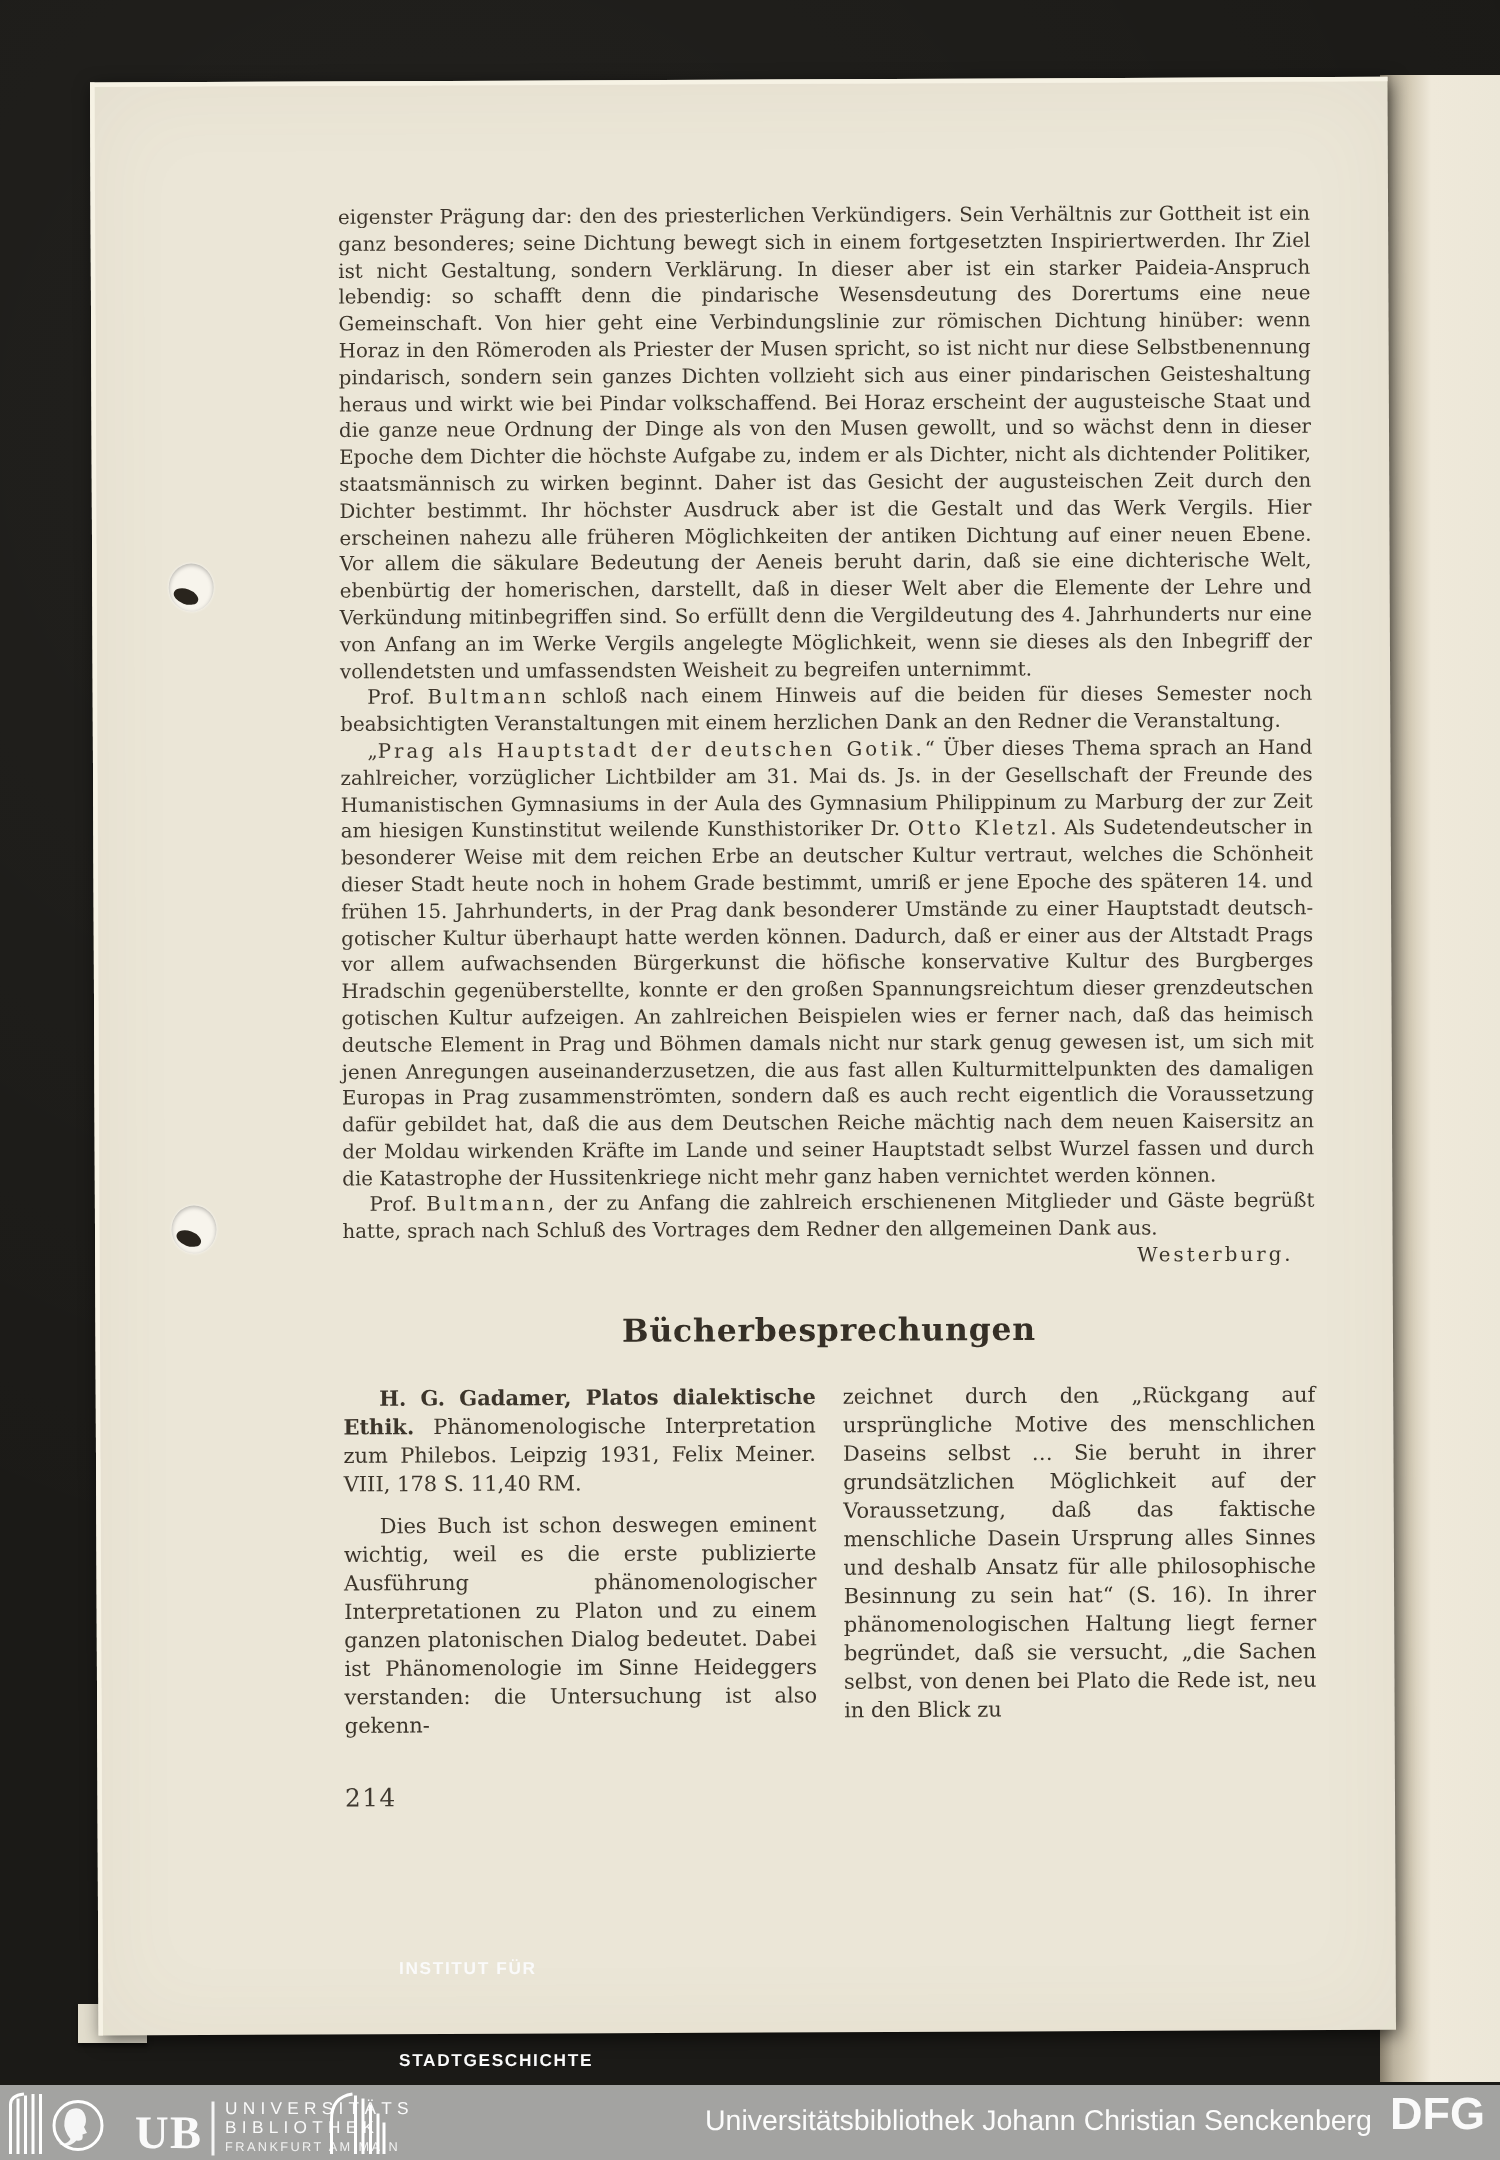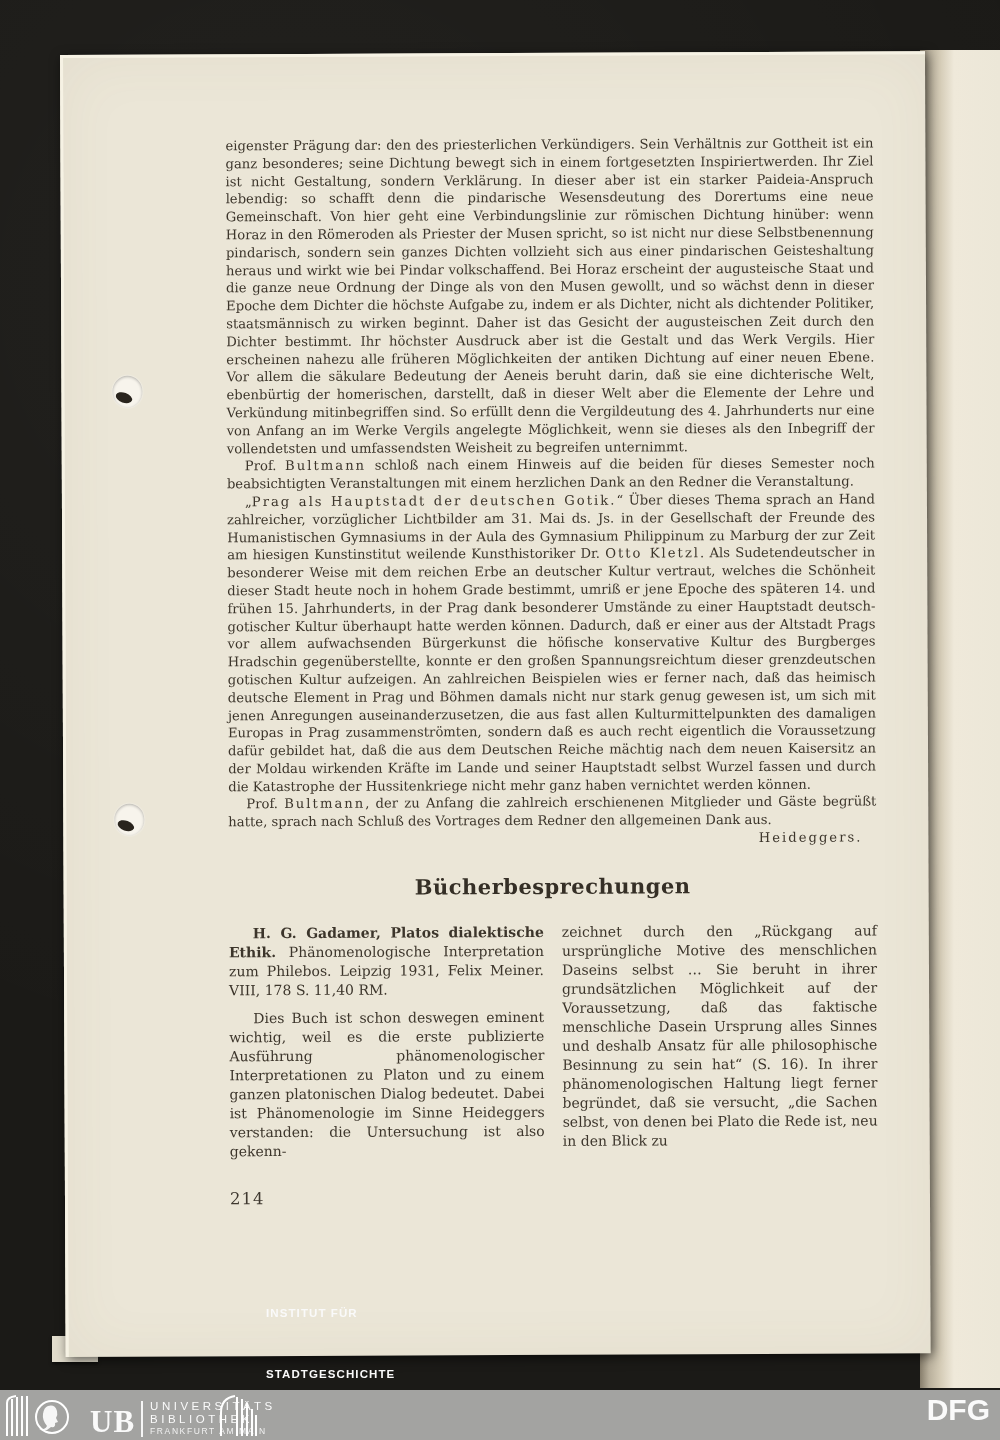--- a/index.html
+++ b/index.html
@@ -73,21 +73,21 @@
   <div class="page">
     <div class="hole hole-top"></div>
     <div class="hole hole-bottom"></div>
 
     <div class="content">
       <div class="report">
           <p class="para"><span class="s-n">eigenster Prägung dar: den des priesterlichen Verkündigers. Sein Verhältnis zur Gottheit ist ein ganz besonderes; seine Dichtung bewegt sich in einem fortgesetzten Inspiriertwerden. Ihr Ziel ist nicht Gestaltung, sondern Verklärung. In dieser aber ist ein starker Paideia-Anspruch lebendig: so schafft denn die pindarische Wesensdeutung des Dorertums eine neue Gemeinschaft. Von hier geht eine Verbindungslinie zur römischen Dichtung hinüber: wenn Horaz in den Römeroden als Priester der Musen spricht, so ist nicht nur diese Selbstbenennung pindarisch, sondern sein ganzes Dichten vollzieht sich aus einer pindarischen Geisteshaltung heraus und wirkt wie bei Pindar volkschaffend. Bei Horaz erscheint der augusteische Staat und die ganze neue Ordnung der Dinge als von den Musen gewollt, und so wächst denn in dieser Epoche dem Dichter die höchste Aufgabe zu, indem er als Dichter, nicht als dichtender Politiker, staatsmännisch zu wirken beginnt. Daher ist das Gesicht der augusteischen Zeit durch den Dichter bestimmt. Ihr höchster Ausdruck aber ist die Gestalt und das Werk Vergils. Hier erscheinen nahezu alle früheren Möglichkeiten der antiken Dichtung auf einer neuen Ebene. Vor allem die säkulare Bedeutung der Aeneis beruht darin, daß sie eine dichterische Welt, ebenbürtig der homerischen, darstellt, daß in dieser Welt aber die Elemente der Lehre und Verkündung mitinbegriffen sind. So erfüllt denn die Vergildeutung des 4. Jahrhunderts nur eine von Anfang an im Werke Vergils angelegte Möglichkeit, wenn sie dieses als den Inbegriff der vollendetsten und umfassendsten Weisheit zu begreifen unternimmt.</span></p>
           <p class="para indent"><span class="s-n">Prof. </span><span class="s-sp">Bultmann</span><span class="s-n"> schloß nach einem Hinweis auf die beiden für dieses Semester noch beabsichtigten Veranstaltungen mit einem herzlichen Dank an den Redner die Veranstaltung.</span></p>
           <p class="para indent"><span class="s-n">„</span><span class="s-sp">Prag als Hauptstadt der deutschen Gotik.</span><span class="s-n">“ Über dieses Thema sprach an Hand zahlreicher, vorzüglicher Lichtbilder am 31. Mai ds. Js. in der Gesellschaft der Freunde des Humanistischen Gymnasiums in der Aula des Gymnasium Philippinum zu Marburg der zur Zeit am hiesigen Kunstinstitut weilende Kunsthistoriker Dr. </span><span class="s-sp">Otto Kletzl</span><span class="s-n">. Als Sudetendeutscher in besonderer Weise mit dem reichen Erbe an deutscher Kultur vertraut, welches die Schönheit dieser Stadt heute noch in hohem Grade bestimmt, umriß er jene Epoche des späteren 14. und frühen 15. Jahrhunderts, in der Prag dank besonderer Umstände zu einer Hauptstadt deutsch-gotischer Kultur überhaupt hatte werden können. Dadurch, daß er einer aus der Altstadt Prags vor allem aufwachsenden Bürgerkunst die höfische konservative Kultur des Burgberges Hradschin gegenüberstellte, konnte er den großen Spannungsreichtum dieser grenzdeutschen gotischen Kultur aufzeigen. An zahlreichen Beispielen wies er ferner nach, daß das heimisch deutsche Element in Prag und Böhmen damals nicht nur stark genug gewesen ist, um sich mit jenen Anregungen auseinanderzusetzen, die aus fast allen Kulturmittelpunkten des damaligen Europas in Prag zusammenströmten, sondern daß es auch recht eigentlich die Voraussetzung dafür gebildet hat, daß die aus dem Deutschen Reiche mächtig nach dem neuen Kaisersitz an der Moldau wirkenden Kräfte im Lande und seiner Hauptstadt selbst Wurzel fassen und durch die Katastrophe der Hussitenkriege nicht mehr ganz haben vernichtet werden können.</span></p>
           <p class="para indent"><span class="s-n">Prof. </span><span class="s-sp">Bultmann</span><span class="s-n">, der zu Anfang die zahlreich erschienenen Mitglieder und Gäste begrüßt hatte, sprach nach Schluß des Vortrages dem Redner den allgemeinen Dank aus.</span></p>
-          <p class="para a-right"><span class="s-sp">Heideggers.</span></p>
+          <p class="para a-right"><span class="s-sp">Westerburg.</span></p>
         </div>
       <h2 class="reviews-heading">Bücherbesprechungen</h2>
       <div class="columns">
         <div class="col">
             <p class="para indent"><span class="s-b">H. G. Gadamer, Platos dialektische Ethik.</span><span class="s-n"> Phänomenologische Interpretation zum Philebos. Leipzig 1931, Felix Meiner. VIII, 178 S. 11,40 </span><span class="s-i">RM</span><span class="s-n">.</span></p>
             <p class="para indent"><span class="s-n">Dies Buch ist schon deswegen eminent wichtig, weil es die erste publizierte Ausführung phänomenologischer Interpretationen zu Platon und zu einem ganzen platonischen Dialog bedeutet. Dabei ist Phänomenologie im Sinne Heideggers verstanden: die Untersuchung ist also gekenn-</span></p>
           </div>
         <div class="col">
             <p class="para"><span class="s-n">zeichnet durch den „Rückgang auf ursprüngliche Motive des menschlichen Daseins selbst … Sie beruht in ihrer grundsätzlichen Möglichkeit auf der Voraussetzung, daß das faktische menschliche Dasein Ursprung alles Sinnes und deshalb Ansatz für alle philosophische Besinnung zu sein hat“ (S. 16). In ihrer phänomenologischen Haltung liegt ferner begründet, daß sie versucht, „die Sachen selbst, von denen bei Plato die Rede ist, neu in den Blick zu</span></p>
           </div>
@@ -130,15 +130,16 @@
         </g>
       </svg>
       <span class="inst-text">
         <span class="l1">INSTITUT FÜR</span>
         <span class="l2">STADTGESCHICHTE</span>
         <span class="l3">IM KARMELITERKLOSTER</span>
         <span class="l4">FRANKFURT AM MAIN</span>
       </span>
     </div>
 
+    <div class="senckenberg">Universitätsbibliothek Johann Christian Senckenberg</div>
     <div class="dfg">DFG</div>
   </footer>
 </div>
 
 </body></html>

